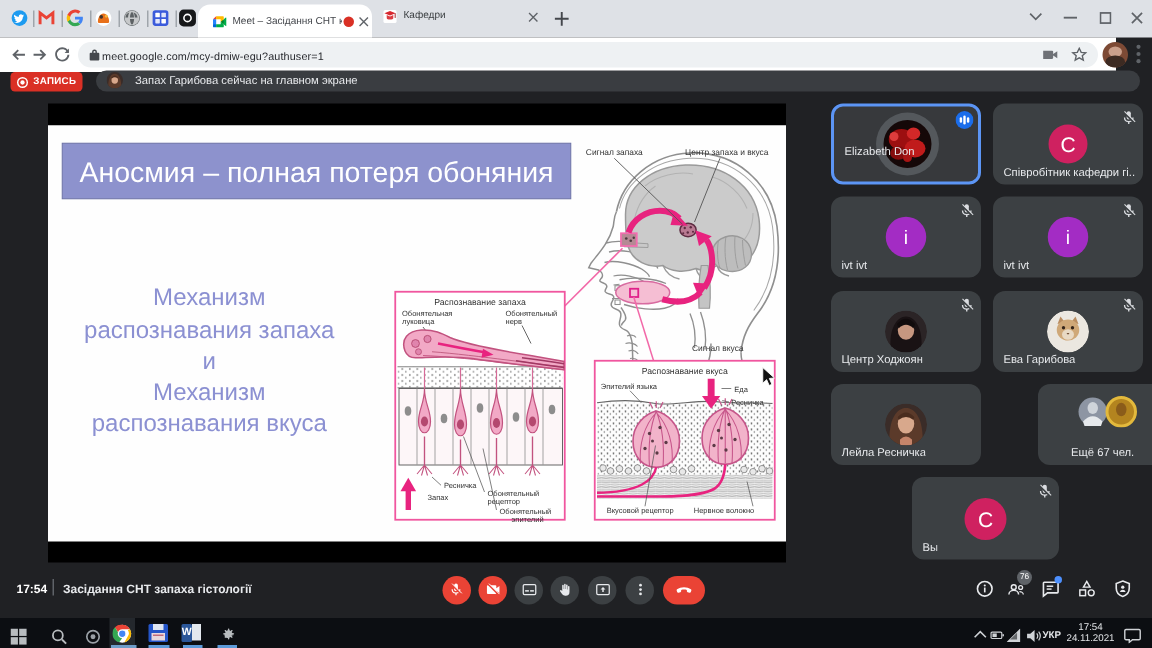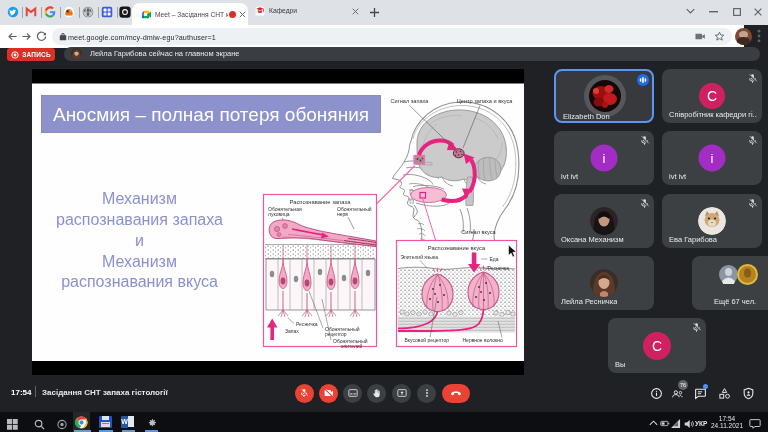--- a/index.html
+++ b/index.html
@@ -178,21 +178,21 @@
             <circle cx="14" cy="14" r="14"></circle>
           </clipPath>
         </defs>
         <g clip-path="url(#cpn)">
           <rect width="28" height="28" fill="#3a2c28"></rect>
           <path d="M3 28 C2 10 8 3 14 3 C20 3 26 10 25 28 Z" fill="#5b3a2a"></path>
           <ellipse cx="14" cy="13.5" rx="5.5" ry="6.5" fill="#d8a88c"></ellipse>
           <path d="M8.5 9 Q14 3 19.5 9 L19 11 Q14 7 9 11 Z" fill="#4a2d1f"></path>
         </g>
       </svg>
-    <span style="margin-left:8px;font-size:7.5px;color:#e8eaed">Лейла Гарибова сейчас на главном экране</span>
+    <span style="margin-left:8px;font-size:7.5px;color:#e8eaed">Запах Гарибова сейчас на главном экране</span>
   </div>
   <div id="video" class="abs">
   <svg width="492" height="306" viewBox="0 0 492 306" font-family="Liberation Sans, sans-serif">
     <defs>
       <pattern id="spk" width="5" height="4" patternUnits="userSpaceOnUse">
         <rect width="5" height="4" fill="#fff"></rect>
         <circle cx="1.2" cy="1" r="0.55" fill="#444"></circle>
         <circle cx="3.6" cy="2.8" r="0.5" fill="#666"></circle>
       </pattern>
       <pattern id="spk2" width="4" height="4" patternUnits="userSpaceOnUse">
@@ -439,21 +439,21 @@
       <svg class="abs" style="left:27px;top:3px" width="44" height="44" viewBox="0 0 44 44">
         <circle cx="22" cy="22" r="21" fill="#54585c"></circle>
         <circle cx="22" cy="22" r="16" fill="#150808"></circle>
         <ellipse cx="18" cy="19" rx="8.5" ry="7" fill="#9c0f10"></ellipse>
         <ellipse cx="27" cy="25" rx="7" ry="6" fill="#c01b1b"></ellipse>
         <ellipse cx="16" cy="28" rx="5.5" ry="4.5" fill="#850d0d"></ellipse>
         <ellipse cx="26" cy="15" rx="4.5" ry="4" fill="#d22828"></ellipse>
         <circle cx="13" cy="17" r="3" fill="#dd3c3c"></circle>
         <circle cx="22" cy="31" r="3" fill="#a81414"></circle>
       </svg>
-      <div class="tlabel" style="bottom:0">Elizabeth Don</div>
+      <div class="tlabel" style="bottom:16px">Elizabeth Don</div>
       <svg class="abs" style="right:3px;top:3px" width="12" height="12" viewBox="0 0 12 12">
         <circle cx="6" cy="6" r="6" fill="#1b6dea"></circle>
         <rect x="2.8" y="4.2" width="1.6" height="3.6" rx="0.8" fill="#fff"></rect>
         <rect x="5.2" y="3" width="1.6" height="6" rx="0.8" fill="#fff"></rect>
         <rect x="7.6" y="4.2" width="1.6" height="3.6" rx="0.8" fill="#fff"></rect>
       </svg>
     </div>
 
     <div class="tile abs" style="left:662px;top:20.5px">
       <div class="avcirc" style="width:26px;height:26px;background:#cf2160;font-size:14px">C</div>
@@ -495,21 +495,21 @@
               <circle cx="14" cy="14" r="14"></circle>
             </clipPath>
           </defs>
         <g clip-path="url(#cp5)">
           <rect width="28" height="28" fill="#2b2426"></rect>
           <path d="M4 28 C2 12 8 4 14 4 C20 4 26 12 24 28 Z" fill="#191214"></path>
           <ellipse cx="14" cy="13" rx="5.5" ry="6.5" fill="#c69780"></ellipse>
           <path d="M8 9 Q14 2 20 9 L19 12 Q14 7 9 12 Z" fill="#100b0c"></path>
         </g>
       </svg>
-      <div class="tlabel">Оксана Механизм</div>
+      <div class="tlabel">Центр Ходжоян</div>
       <svg class="micoff" viewBox="0 0 24 24">
           <path fill="#dadce0" d="M12 14.5a3 3 0 0 0 3-3V5.5a3 3 0 0 0-6 0v6a3 3 0 0 0 3 3z"></path>
           <path fill="#dadce0" d="M17.2 11.5a5.2 5.2 0 0 1-10.4 0H4.9a7.1 7.1 0 0 0 6.1 7v2.7h2v-2.7a7.1 7.1 0 0 0 6.1-7h-1.9z"></path>
           <line x1="4.5" y1="3.5" x2="20.5" y2="19.5" stroke="#3c4043" stroke-width="3"></line>
           <line x1="5.8" y1="2.6" x2="21.3" y2="18.1" stroke="#dadce0" stroke-width="1.6"></line>
         </svg>
     </div>
 
     <div class="tile abs" style="left:662px;top:145.5px">
       <svg class="avcirc" width="28" height="28" viewBox="0 0 28 28">

